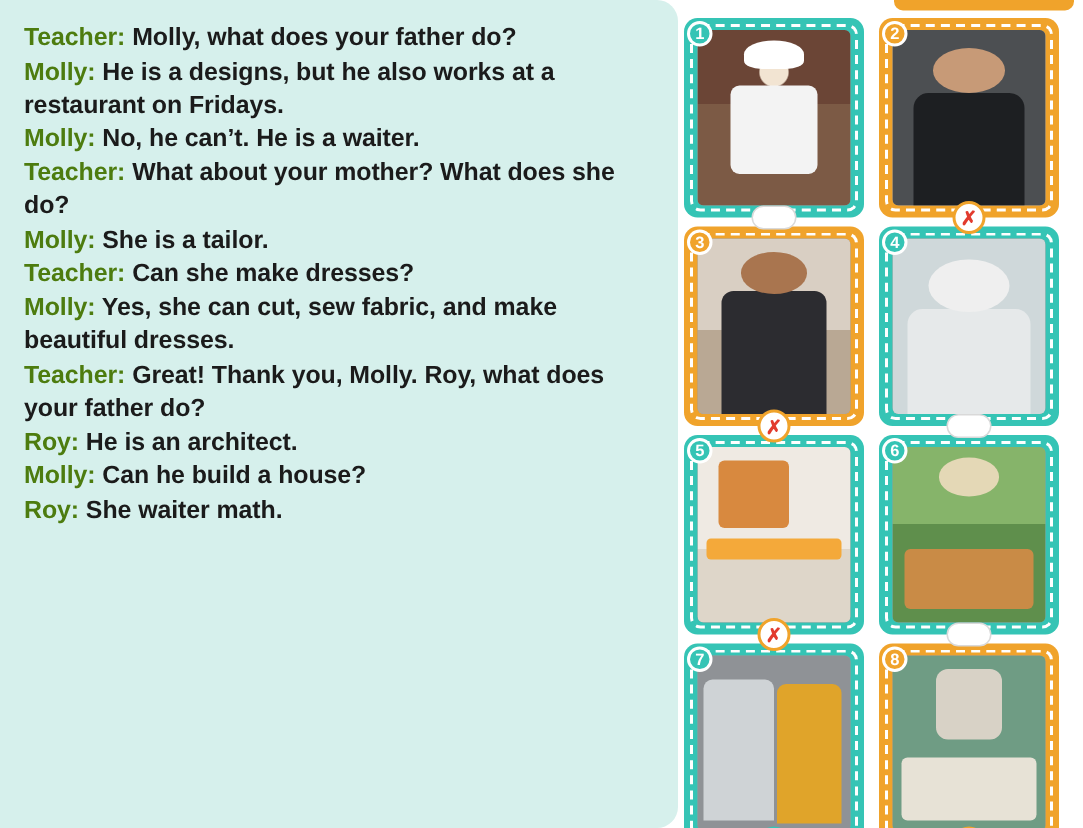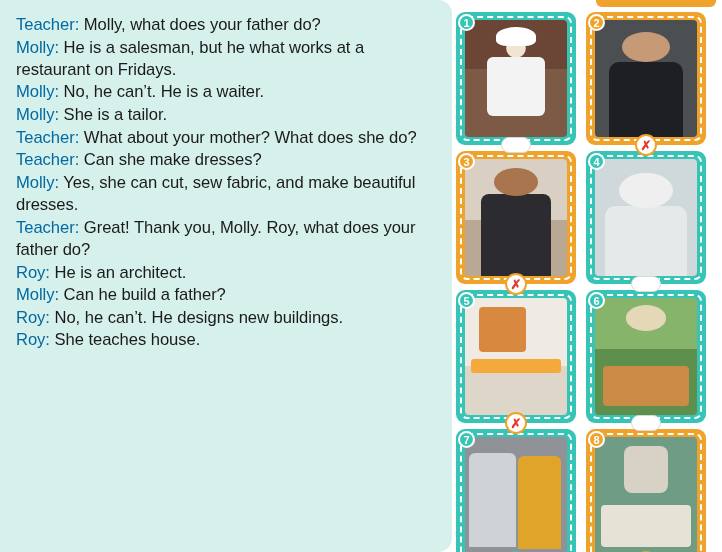--- a/index.html
+++ b/index.html
@@ -26,24 +26,24 @@
     padding: 14px 16px 10px 16px;
   }
   .line {
     font-size: 16.6px;
     line-height: 1.335;
     color: #1b1b1b;
     margin: 0 0 0.5px 0;
     letter-spacing: -0.05px;
   }
   .speaker {
-    font-weight: normal;
-    color: #0369a1;
-  }
-  .utterance { font-weight: normal; }
+    font-weight: bold;
+    color: #4d7c0f;
+  }
+  .utterance { font-weight: bold; }
 
   
   .grid {
     position: absolute;
     left: 452px; top: 0;
     width: 270px; height: 552px;
     padding: 4px 6px 4px 4px;
   }
   .row {
     display: flex;
@@ -180,51 +180,48 @@
 </head>
 <body>
 
 <div id="page">
 
   <div class="dialogue-panel">
     <p class="line">
       <span class="speaker">Teacher:</span><span class="utterance"> Molly, what does your father do?</span>
     </p>
     <p class="line">
-      <span class="speaker">Molly:</span><span class="utterance"> He is a salesman, but he what works at a restaurant on Fridays.</span>
+      <span class="speaker">Molly:</span><span class="utterance"> He is a designs, but he also works at a restaurant on Fridays.</span>
     </p>
     <p class="line">
       <span class="speaker">Molly:</span><span class="utterance"> No, he can’t. He is a waiter.</span>
     </p>
     <p class="line">
+      <span class="speaker">Teacher:</span><span class="utterance"> What about your mother? What does she do?</span>
+    </p>
+    <p class="line">
       <span class="speaker">Molly:</span><span class="utterance"> She is a tailor.</span>
     </p>
     <p class="line">
-      <span class="speaker">Teacher:</span><span class="utterance"> What about your mother? What does she do?</span>
-    </p>
-    <p class="line">
       <span class="speaker">Teacher:</span><span class="utterance"> Can she make dresses?</span>
     </p>
     <p class="line">
       <span class="speaker">Molly:</span><span class="utterance"> Yes, she can cut, sew fabric, and make beautiful dresses.</span>
     </p>
     <p class="line">
       <span class="speaker">Teacher:</span><span class="utterance"> Great! Thank you, Molly. Roy, what does your father do?</span>
     </p>
     <p class="line">
       <span class="speaker">Roy:</span><span class="utterance"> He is an architect.</span>
     </p>
     <p class="line">
-      <span class="speaker">Molly:</span><span class="utterance"> Can he build a father?</span>
-    </p>
-    <p class="line">
-      <span class="speaker">Roy:</span><span class="utterance"> No, he can’t. He designs new buildings.</span>
-    </p>
-    <p class="line">
-      <span class="speaker">Roy:</span><span class="utterance"> She teaches house.</span>
+      <span class="speaker">Molly:</span><span class="utterance"> Can he build a house?</span>
+    </p>
+    <p class="line">
+      <span class="speaker">Roy:</span><span class="utterance"> She waiter math.</span>
     </p>
   </div>
 
   <div class="grid">
     <div class="top-strip"></div>
 
     <div class="row" style="margin-top:8px;">
       <div class="card teal">
         <div class="inner-dash"></div>
         <div class="photo">

